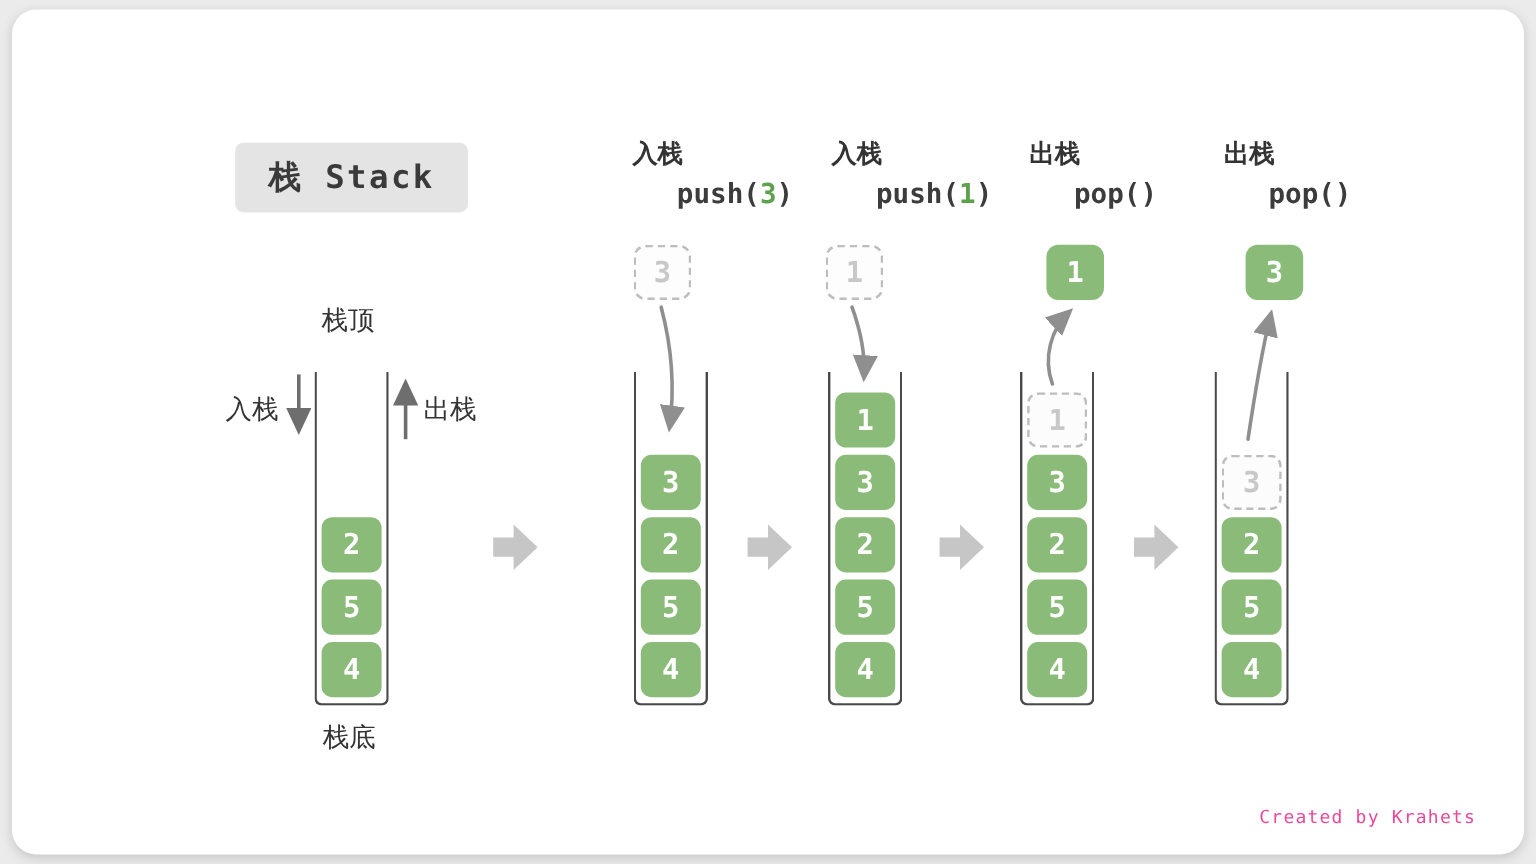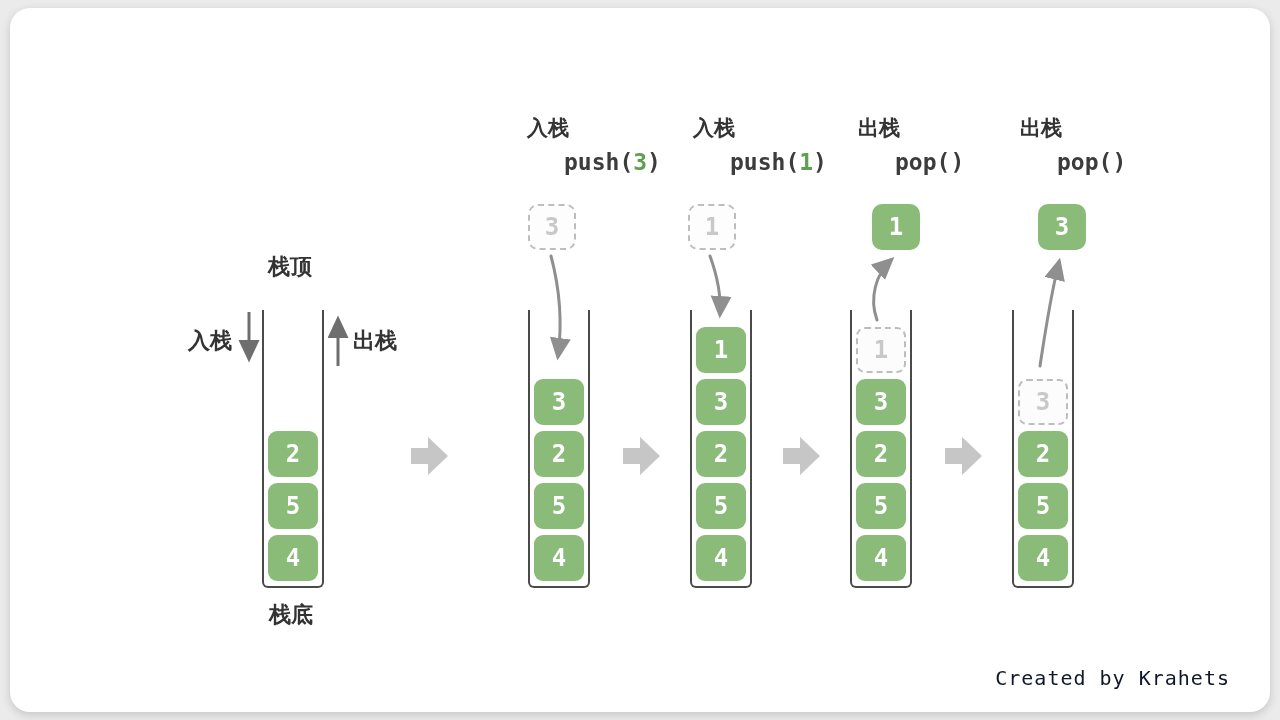--- a/index.html
+++ b/index.html
@@ -8,21 +8,21 @@
   .card{position:absolute;left:10px;top:8px;width:1260px;height:704px;background:#ffffff;
         border-radius:20px;box-shadow:0 3px 10px rgba(0,0,0,0.16);}
 
   
   .title-box{position:absolute;left:186px;top:111px;width:194px;height:58px;background:#e4e4e4;
              border-radius:7px;display:flex;align-items:center;justify-content:center;}
   .title-box span{font-family:"DejaVu Sans Mono",monospace;font-weight:bold;font-size:27px;
                   color:#3a3a3a;letter-spacing:2px;}
 
   
-  .cn-label{position:absolute;font-size:22px;font-weight:bold;color:#333;white-space:nowrap;}
+  .cn-label{position:absolute;font-size:22px;font-weight:normal;color:#333;white-space:nowrap;}
 
   
   .op{position:absolute;top:106px;}
   .op-cn{font-size:21px;font-weight:bold;color:#333;line-height:28px;margin-bottom:7px;}
   .op-code{font-family:"DejaVu Sans Mono",monospace;font-size:23px;font-weight:bold;color:#3c3c3c;
            line-height:26px;margin-left:37px;}
   .op-code .arg{color:#5da14f;}
 
   
   .stack{position:absolute;top:302px;width:62px;height:278px;background:#ffffff;
@@ -38,28 +38,31 @@
   
   .float-box{position:absolute;top:196px;width:48px;height:46px;border-radius:10px;
              display:flex;align-items:center;justify-content:center;
              font-family:"DejaVu Sans Mono",monospace;font-weight:bold;font-size:24px;}
   .float-box.dashed{border:2px dashed #bdbdbd;background:#fdfdfd;color:#c8c8c8;box-sizing:border-box;}
   .float-box.solid{background:#8abb78;color:#ffffff;}
 
   .overlay{position:absolute;left:0;top:0;width:1280px;height:720px;pointer-events:none;}
 
   .watermark{position:absolute;right:40px;bottom:22px;font-family:"DejaVu Sans Mono",monospace;
-             font-size:20px;color:#0f172a;letter-spacing:1px;}
+             font-size:15px;color:#ec4899;letter-spacing:1px;}
 </style>
 </head>
 <body>
 
 <div class="canvas">
   <div class="card">
 
+    <div class="title-box">
+      <span>栈 Stack</span>
+    </div>
 
     <div class="cn-label" style="left:258px;top:244px;">栈顶</div>
     <div class="cn-label" style="left:259px;top:592px;">栈底</div>
     <div class="cn-label" style="left:178px;top:318px;">入栈</div>
     <div class="cn-label" style="left:343px;top:318px;">出栈</div>
 
     <div class="op" style="left:517px;">
       <div class="op-cn">入栈</div>
       <div class="op-code"><span>push(</span><span class="arg">3</span><span>)</span></div>
     </div>

